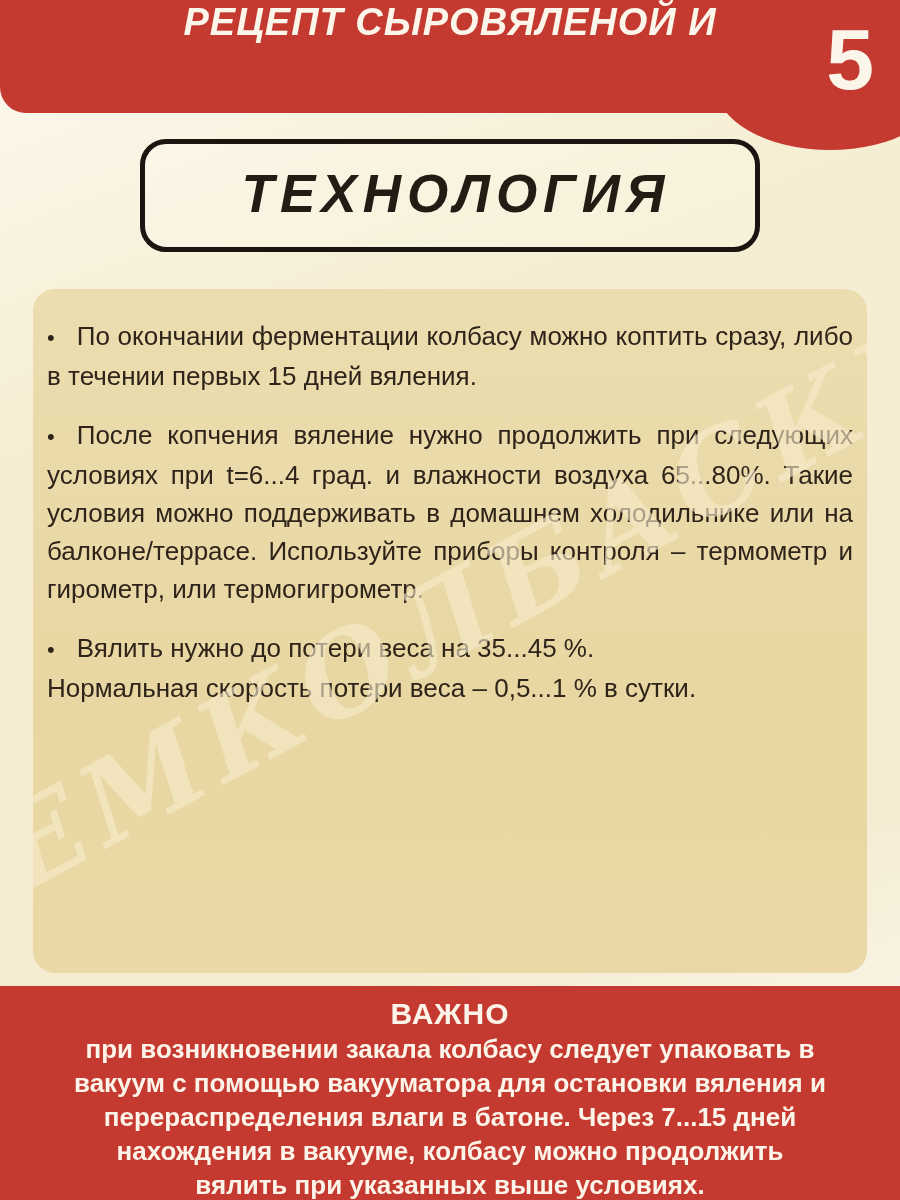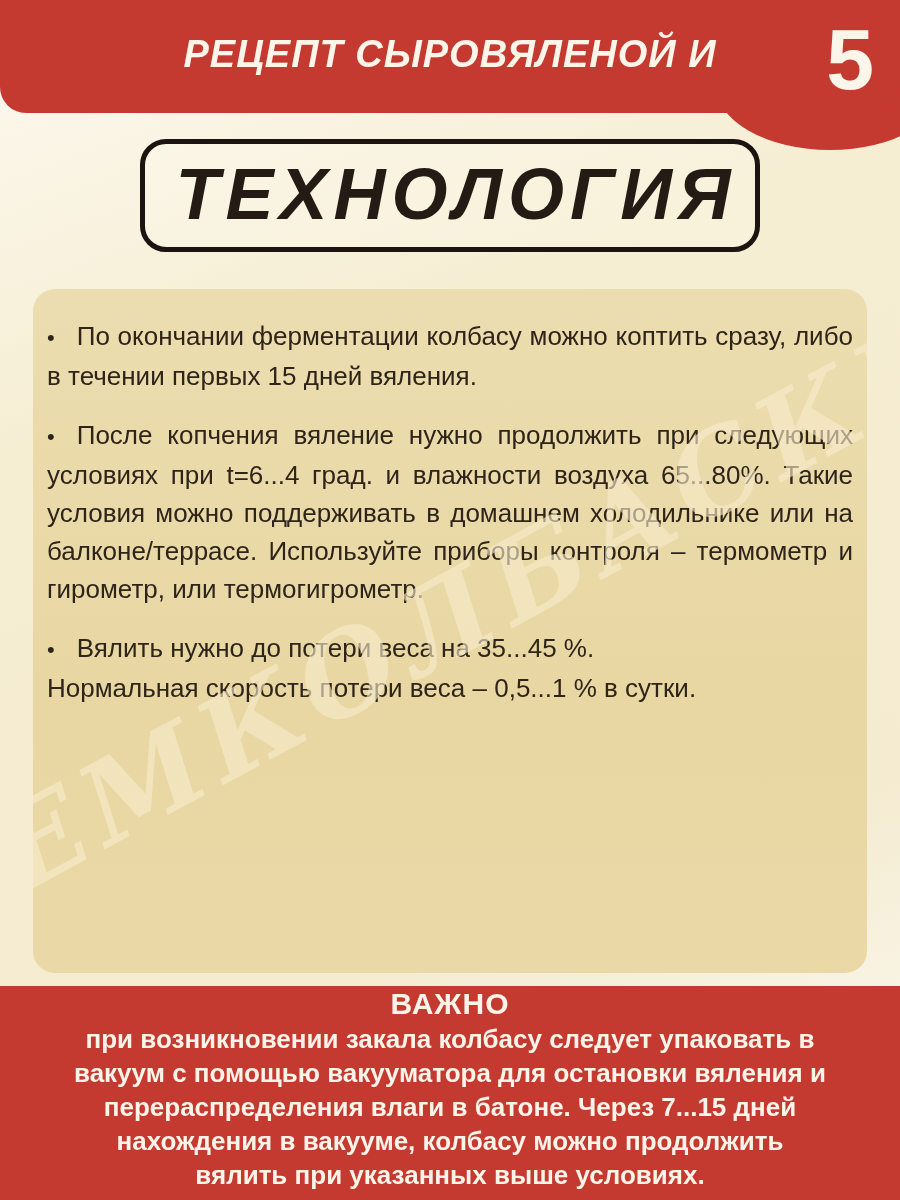--- a/index.html
+++ b/index.html
@@ -16,21 +16,21 @@
     position: absolute; top: 18px; right: -45px;
     width: 230px; height: 132px;
     background: #c53a30; border-radius: 50%;
     z-index: 1;
   }
   .header {
     position: absolute; top: 0; left: 0; right: 0; height: 113px;
     background: #c53a30;
     border-radius: 0 0 26px 26px;
     z-index: 2;
-    display: flex; flex-direction: column; justify-content: center; align-items: center;
+    display: flex; flex-direction: column; align-items: center;
     padding-bottom: 4px;
   }
   .header .title-line {
     color: #fcf5ea;
     font-weight: bold; font-style: italic;
     font-size: 38px; line-height: 45px;
     letter-spacing: 1px;
     white-space: nowrap;
   }
   .page-number {
@@ -45,21 +45,21 @@
     position: absolute; left: 140px; top: 139px;
     width: 620px; height: 113px;
     border: 5px solid #1b1410; border-radius: 26px;
     background: rgba(253, 249, 235, 0.35);
     display: flex; justify-content: center; align-items: center;
     z-index: 2;
   }
   .section-box .section-title {
     color: #241c14;
     font-weight: bold; font-style: italic;
-    font-size: 72px; letter-spacing: 6px;
+    font-size: 53px; letter-spacing: 6px;
     transform: translateY(-2px);
     margin-left: 12px;
   }
 
   
   .panel {
     position: absolute; left: 33px; top: 268px;
     width: 834px; height: 684px;
     background: linear-gradient(180deg, #ecddb0 0%, #e8d7a2 60%, #ead9a6 100%);
     border-radius: 22px;
@@ -95,21 +95,21 @@
     white-space: nowrap;
   }
 
   
   .footer {
     position: absolute; left: 0; right: 0; bottom: 0; height: 214px;
     background: #c53a30;
     z-index: 2;
     text-align: center;
     color: #fdf4e9;
-    padding-top: 0;
+    padding-top: 10px;
   }
   .footer .footer-heading {
     font-size: 30px; line-height: 36px; font-weight: bold;
     letter-spacing: 1px;
   }
   .footer .footer-text {
     font-size: 26px; line-height: 34px; font-weight: bold;
     white-space: pre-line;
   }
 </style>

